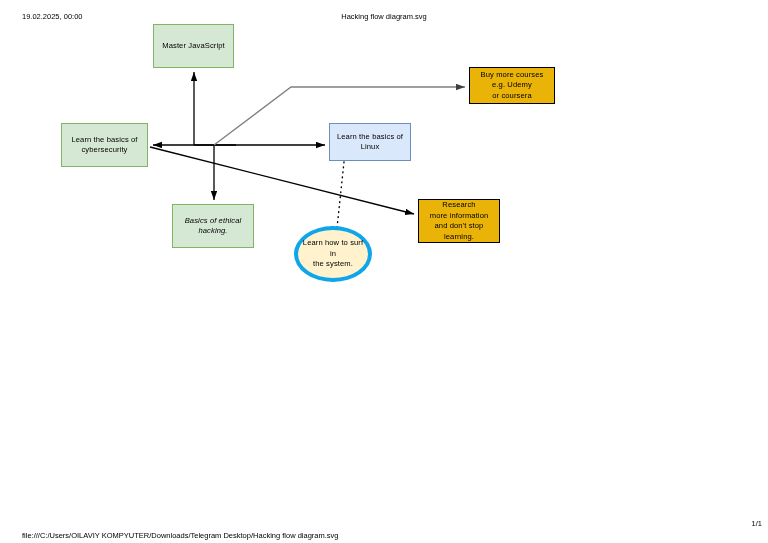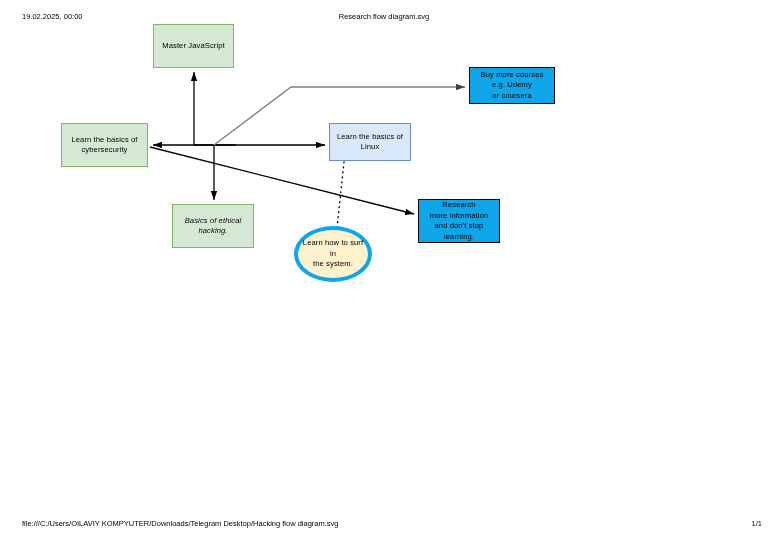--- a/index.html
+++ b/index.html
@@ -53,21 +53,21 @@
     left: 0;
     width: 768px;
     height: 12px;
     font-size: 7.5px;
     line-height: 12px;
     color: #000;
   }
   .print-url {
     position: absolute;
     left: 22px;
-    top: 0;
+    top: 12px;
     white-space: nowrap;
   }
   .print-page {
     position: absolute;
     right: 6px;
     top: 0;
     text-align: right;
     white-space: nowrap;
   }
 
@@ -104,21 +104,21 @@
 
   .node-green {
     background: #d5e8d4;
     border: 1px solid #82b366;
   }
   .node-blue {
     background: #dae8fc;
     border: 1px solid #6c8ebf;
   }
   .node-plain {
-    background: #0ea5e9;
+    background: #eab308;
     border: 1px solid #000000;
   }
   .node-ellipse {
     background: #fff2cc;
     border: 4px solid #0ea5e9;
     border-radius: 50%;
   }
 
   
   #node-master-javascript      { left: 117px; top: 24px;  width: 81px;  height: 44px; }
@@ -129,21 +129,21 @@
   #node-research               { left: 382px; top: 199px; width: 82px;  height: 44px; }
   #node-surf-system            { left: 258px; top: 226px; width: 78px;  height: 56px; }
 </style>
 </head>
 <body>
 
 <div class="page">
 
   <div class="print-header">
     <span class="print-date">19.02.2025, 00:00</span>
-    <span class="print-title">Research flow diagram.svg</span>
+    <span class="print-title">Hacking flow diagram.svg</span>
   </div>
 
   <div class="canvas">
 
     <svg class="edges" width="768" height="543" viewBox="0 0 768 543">
       <defs>
         <marker id="arrow-black" markerWidth="10" markerHeight="10" refX="9" refY="3.2" orient="auto" markerUnits="userSpaceOnUse">
           <path d="M0,0 L9,3.2 L0,6.4 z" fill="#000000"></path>
         </marker>
         <marker id="arrow-gray" markerWidth="10" markerHeight="10" refX="9" refY="3.2" orient="auto" markerUnits="userSpaceOnUse">

